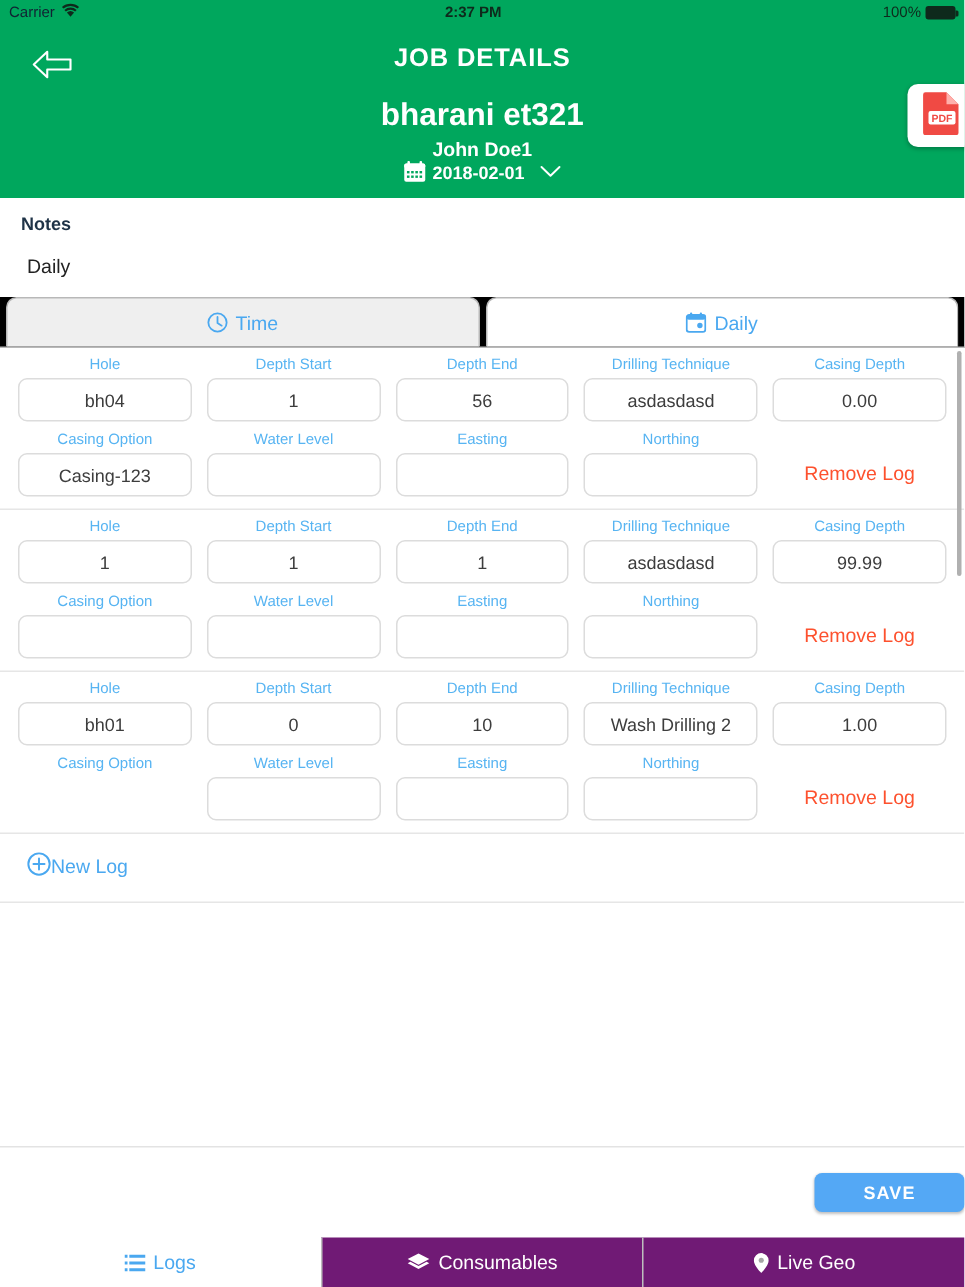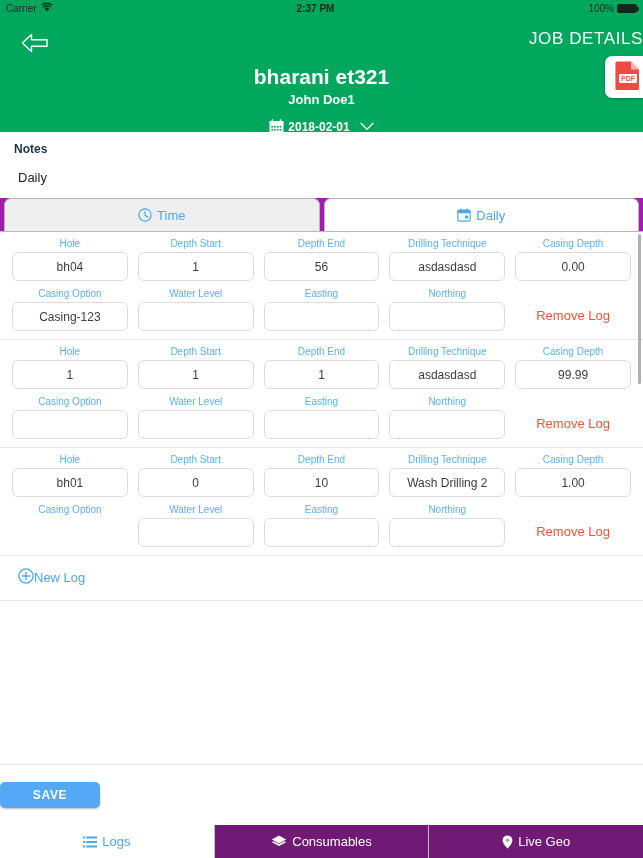--- a/index.html
+++ b/index.html
@@ -60,41 +60,41 @@
     position: relative;
     color: #ffffff;
   }
   .back-btn {
     position: absolute; left: 14px; top: 14px;
     width: 42px; height: 30px;
     display: flex; align-items: center; justify-content: center;
     cursor: pointer;
   }
   .page-title {
-    text-align: right;
+    text-align: center;
     font-size: 17px;
-    font-weight: normal;
+    font-weight: bold;
     letter-spacing: 0.6px;
     padding-top: 13px;
   }
   .job-name {
     text-align: center;
     font-size: 21px;
     font-weight: bold;
     margin-top: 16px;
   }
   .job-person {
     text-align: center;
     font-size: 13px;
     font-weight: bold;
     margin-top: 3px;
   }
   .job-date-row {
     display: flex; align-items: center; justify-content: center;
-    gap: 4px; margin-top: 12px; cursor: pointer;
+    gap: 4px; margin-top: 0; cursor: pointer;
   }
   .job-date { font-size: 12px; font-weight: bold; color: #fff; }
   .cal-icon { display: inline-flex; }
   .chev { margin-left: 6px; display: inline-flex; }
 
   .pdf-btn {
     position: absolute; right: -8px; top: 40px;
     width: 46px; height: 42px;
     background: #ffffff;
     border-radius: 7px;
@@ -117,21 +117,21 @@
     font-size: 13px; color: #222; margin-top: 14px; padding-left: 4px;
   }
 
   
   .tabs {
     display: flex;
     flex: none;
     height: 34px;
     padding: 0 4px;
     border-bottom: 1px solid #b8b8b8;
-    background: #a21caf;
+    background: #000000;
   }
   .tab {
     flex: 1;
     display: flex; align-items: center; justify-content: center;
     gap: 5px;
     font-size: 13px;
     color: #4aa8f0;
     border: 1px solid #b8b8b8;
     border-bottom: none;
     border-radius: 7px 7px 0 0;
@@ -215,21 +215,21 @@
     width: 3px;
     height: 150px;
     background: #b0b0b0;
     border-radius: 2px;
   }
 
   
   .save-area {
     flex: none;
     height: 60px;
-    display: flex; align-items: center; justify-content: flex-start;
+    display: flex; align-items: center; justify-content: flex-end;
     background: #fff;
   }
   .save-btn {
     width: 100px;
     height: 26px;
     background: #54a8f5;
     border: none;
     border-radius: 5px;
     color: #fff;
     font-size: 12px;

